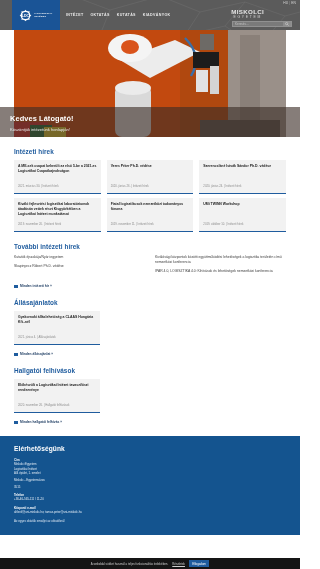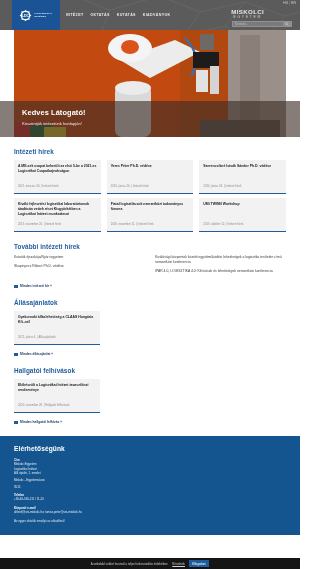--- a/index.html
+++ b/index.html
@@ -126,23 +126,23 @@
   .hero {
     position: relative;
     height: 107px;
     overflow: hidden;
     background: #c1470f;
   }
   .hero-img { position: absolute; inset: 0; }
   .hero-caption {
     position: absolute;
     left: 0; right: 0; bottom: 0;
-    height: 36px;
+    height: 30px;
     background: rgba(60,45,38,0.62);
-    padding: 7px 0 0 22px;
+    padding: 7px 0 0 10px;
   }
   .hero-title {
     font-size: 7.4px;
     color: #ffffff;
     font-weight: bold;
     letter-spacing: 0.1px;
   }
   .hero-sub {
     font-size: 4.1px;
     color: #ececec;

